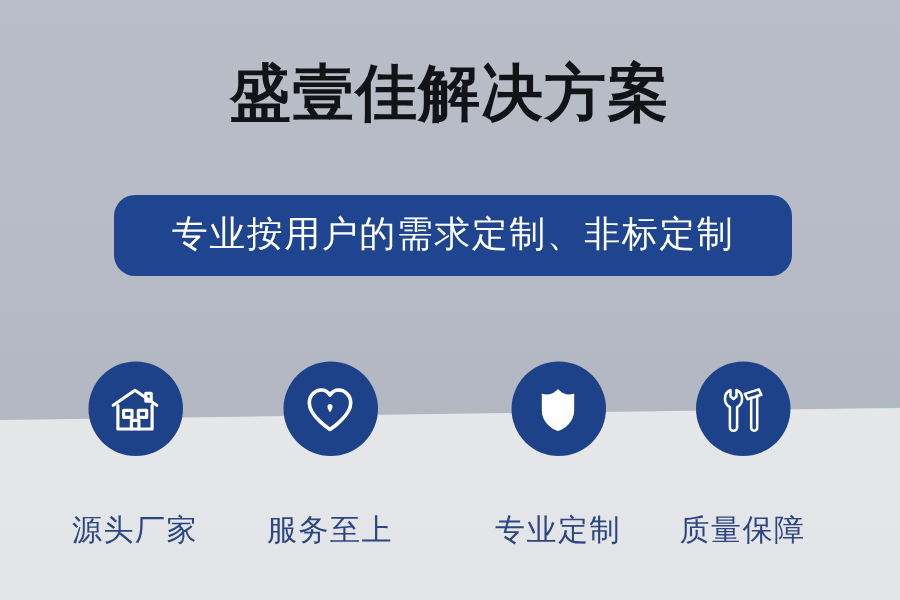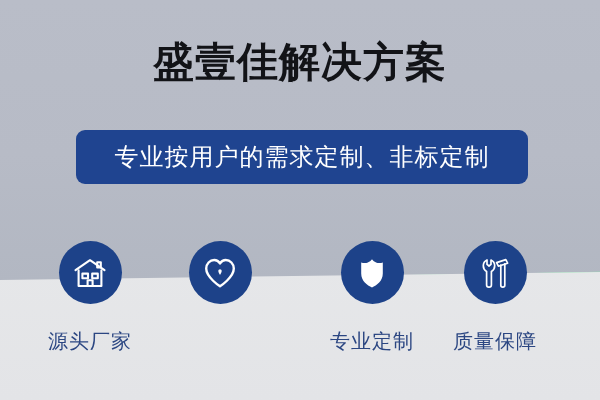--- a/index.html
+++ b/index.html
@@ -57,21 +57,21 @@
   }
 
   
   #subtitle-bar {
     position: absolute;
     left: 76px;
     top: 130px;
     width: 452px;
     height: 54px;
     background: #1f4490;
-    border-radius: 9px;
+    border-radius: 14px;
     display: flex;
     align-items: center;
     justify-content: center;
     box-sizing: border-box;
   }
   #subtitle-text {
     color: #ffffff;
     font-size: 24px;
     line-height: 30px;
     letter-spacing: 1px;
@@ -101,21 +101,21 @@
     background: #1d4289;
     margin: 0 auto;
     display: flex;
     align-items: center;
     justify-content: center;
   }
   .feature-circle svg {
     display: block;
   }
   .feature-label {
-    margin-top: 24px;
+    margin-top: 37px;
     font-size: 20px;
     line-height: 26px;
     color: #2b4682;
     letter-spacing: 1px;
     white-space: nowrap;
   }
 </style>
 </head>
 <body>
 
@@ -152,20 +152,21 @@
 
     <div class="feature" style="left:220px;">
       <div class="feature-circle">
         <span>
           <svg width="34" height="32" viewBox="0 0 34 32">
             <path d="M17 29.3 C17 29.3 3.2 20.4 3.2 11.6 C3.2 6.7 6.9 3.0 11.2 3.0 C14.0 3.0 15.9 4.6 17 6.4 C18.1 4.6 20.0 3.0 22.8 3.0 C27.1 3.0 30.8 6.7 30.8 11.6 C30.8 20.4 17 29.3 17 29.3 Z" fill="none" stroke="#ffffff" stroke-width="2.4" stroke-linejoin="round"></path>
             <path d="M17 12.3 C18.0 12.3 18.7 13.1 18.7 14.1 C18.7 15.4 17 17.9 17 17.9 C17 17.9 15.3 15.4 15.3 14.1 C15.3 13.1 16.0 12.3 17 12.3 Z" fill="#ffffff"></path>
           </svg>
         </span>
       </div>
+      <div class="feature-label">服务至上</div>
     </div>
 
     <div class="feature" style="left:372px;">
       <div class="feature-circle">
         <span>
           <svg width="30" height="32" viewBox="0 0 30 32">
             <path d="M15 2.2 C15 2.2 12.4 6.0 7.8 6.0 C6.4 6.0 5.2 5.8 4.2 5.4 L4.2 16.6 C4.2 24.0 10.2 28.6 15 30.4 C19.8 28.6 25.8 24.0 25.8 16.6 L25.8 5.4 C24.8 5.8 23.6 6.0 22.2 6.0 C17.6 6.0 15 2.2 15 2.2 Z" fill="#ffffff"></path>
           </svg>
         </span>
       </div>

